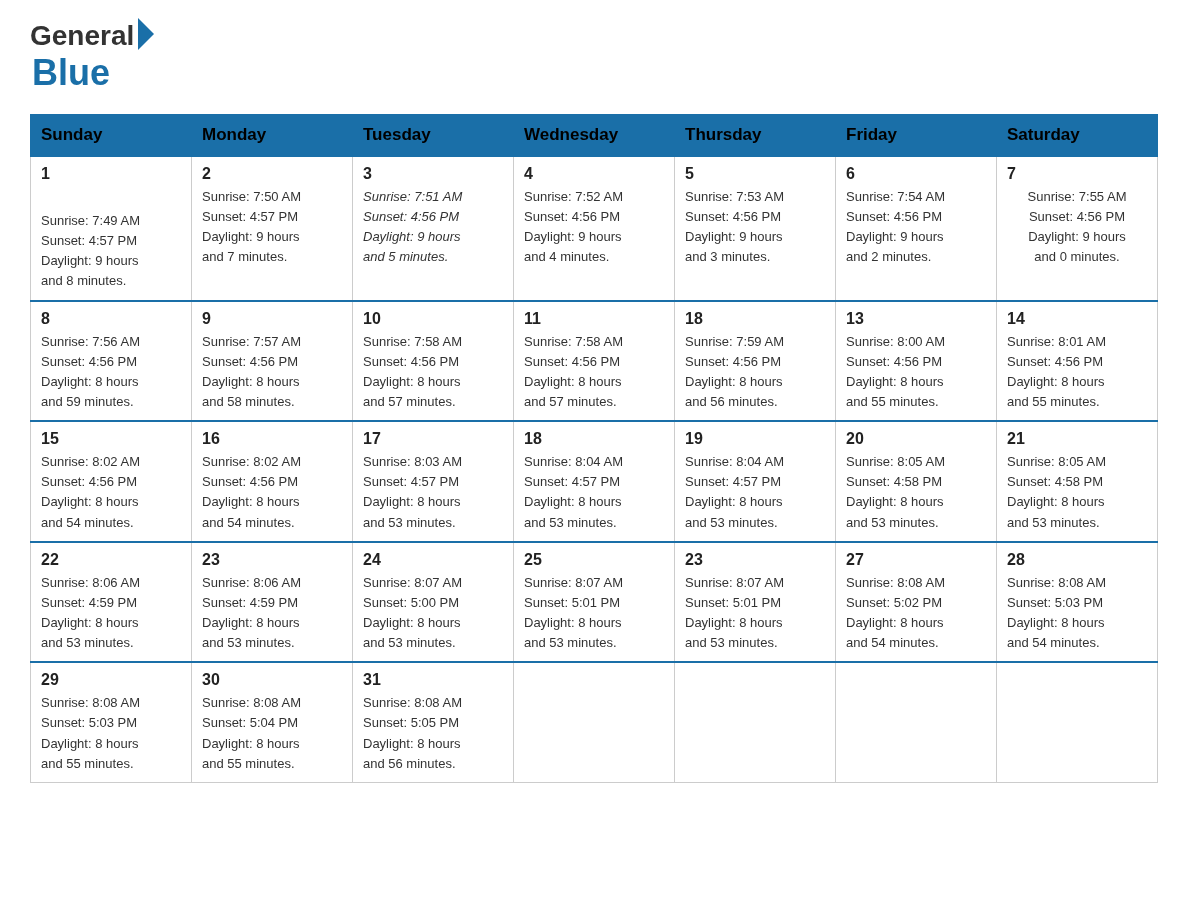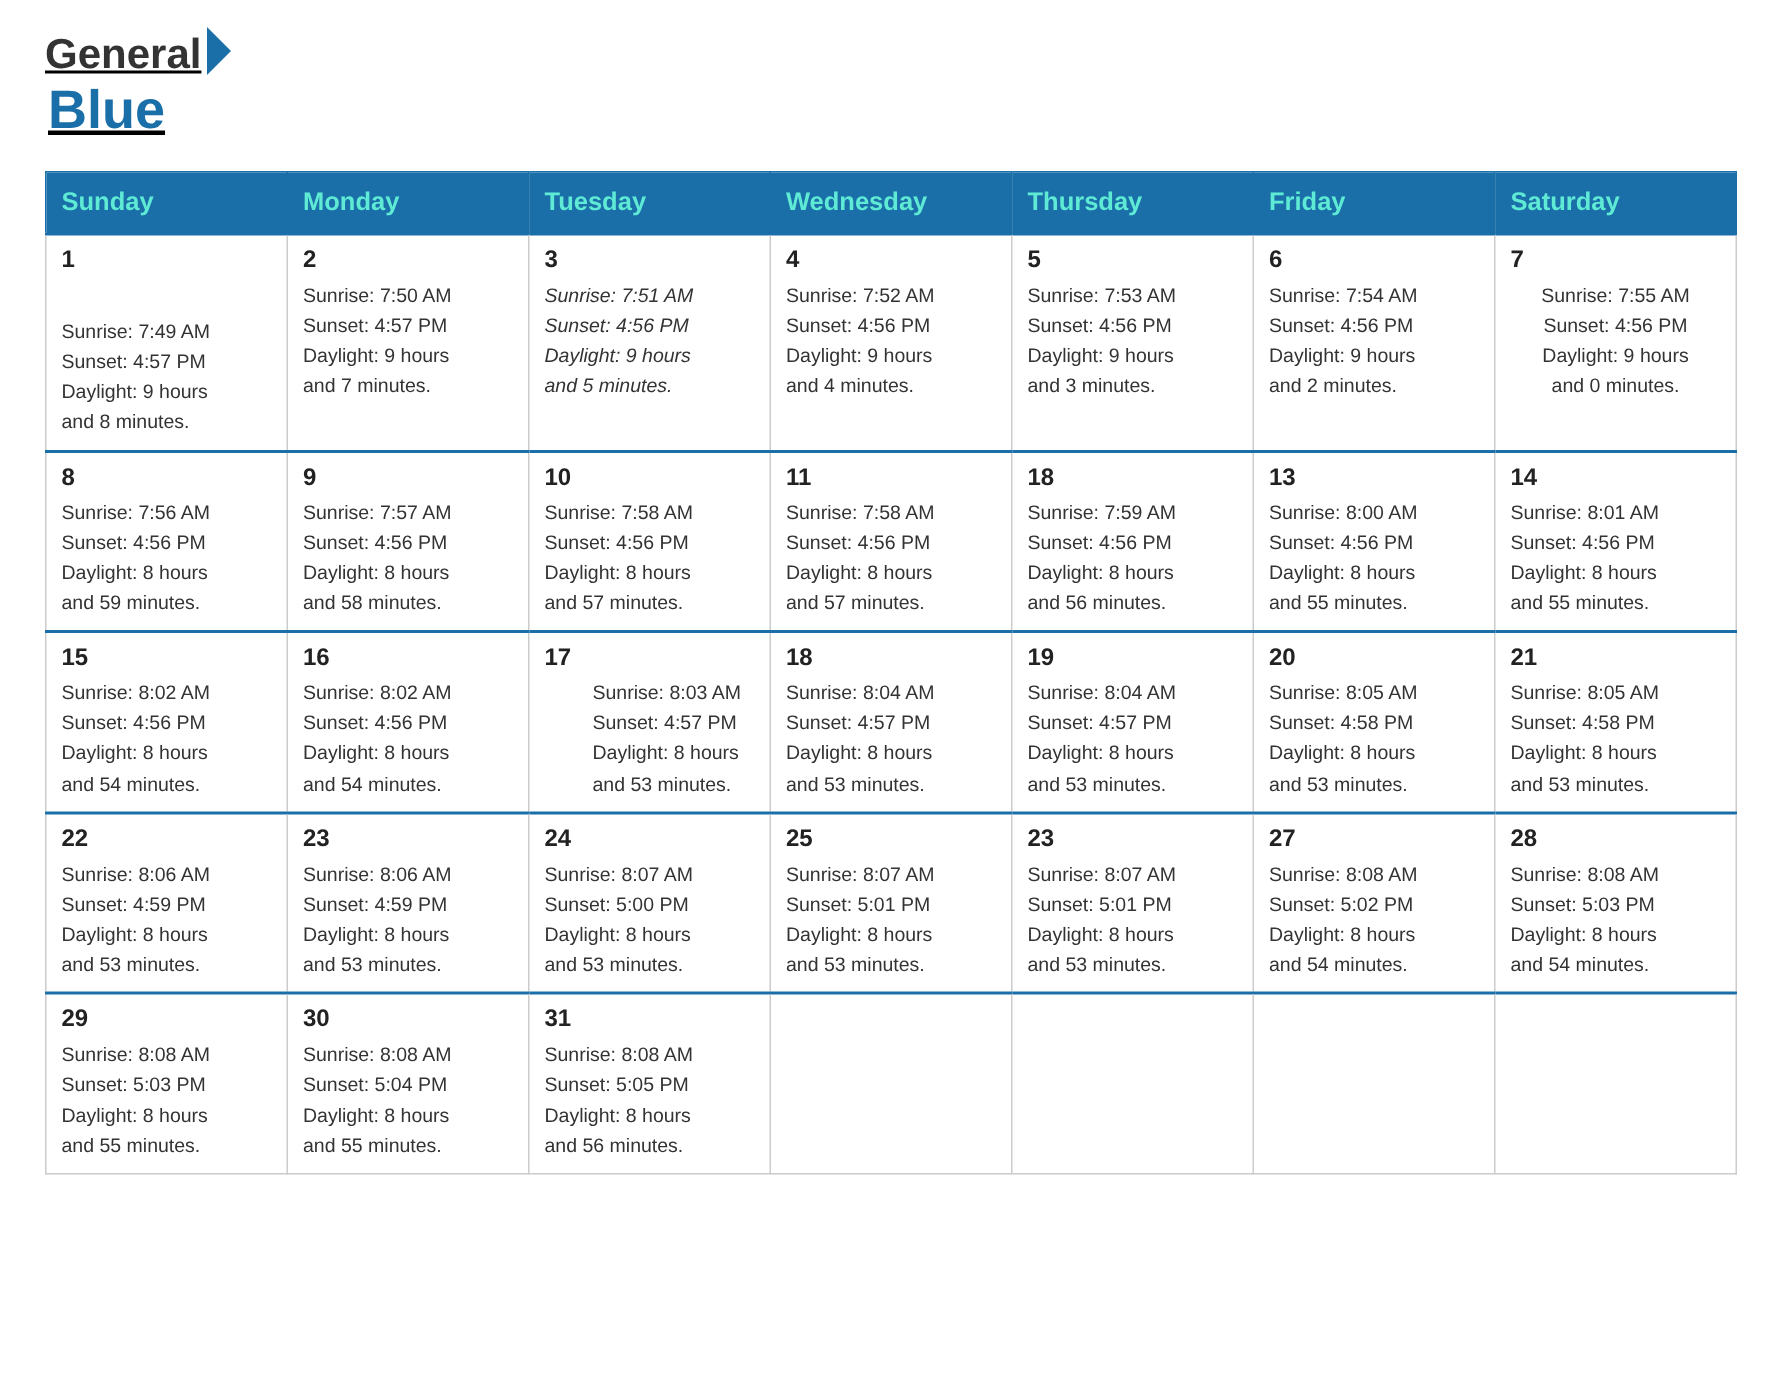--- a/index.html
+++ b/index.html
@@ -13,21 +13,20 @@
     .header {
       display: flex;
       justify-content: space-between;
       align-items: flex-start;
       margin-bottom: 20px;
     }
     .logo {
       display: flex;
       flex-direction: column;
       align-items: flex-start;
-      text-decoration: underline;
     }
     .logo-text {
       display: flex;
       align-items: center;
     }
     .logo-general {
       font-size: 28px;
       font-weight: bold;
       color: #333;
     }
@@ -61,21 +60,21 @@
       color: #444;
       margin-top: 4px;
     }
     .calendar {
       width: 100%;
       border-collapse: collapse;
       border: 1px solid #1a6fa8;
     }
     .calendar th {
       background-color: #1a6fa8;
-      color: #5eead4;
+      color: #000000;
       font-size: 17px;
       font-weight: bold;
       padding: 10px 10px;
       text-align: left;
       border: 1px solid #1a6fa8;
     }
     .calendar td {
       vertical-align: top;
       padding: 8px 10px;
       border: 1px solid #ccc;
@@ -242,21 +241,21 @@
         </td>
         <td>
           <span class="day-number">16</span>
           <div class="day-info" style="white-space: pre-line;">Sunrise: 8:02 AM
 Sunset: 4:56 PM
 Daylight: 8 hours
 and 54 minutes.</div>
         </td>
         <td>
           <span class="day-number">17</span>
-          <div class="day-info" style="white-space: pre-line; margin-left: 32px;">Sunrise: 8:03 AM
+          <div class="day-info" style="white-space: pre-line;">Sunrise: 8:03 AM
 Sunset: 4:57 PM
 Daylight: 8 hours
 and 53 minutes.</div>
         </td>
         <td>
           <span class="day-number">18</span>
           <div class="day-info" style="white-space: pre-line;">Sunrise: 8:04 AM
 Sunset: 4:57 PM
 Daylight: 8 hours
 and 53 minutes.</div>

